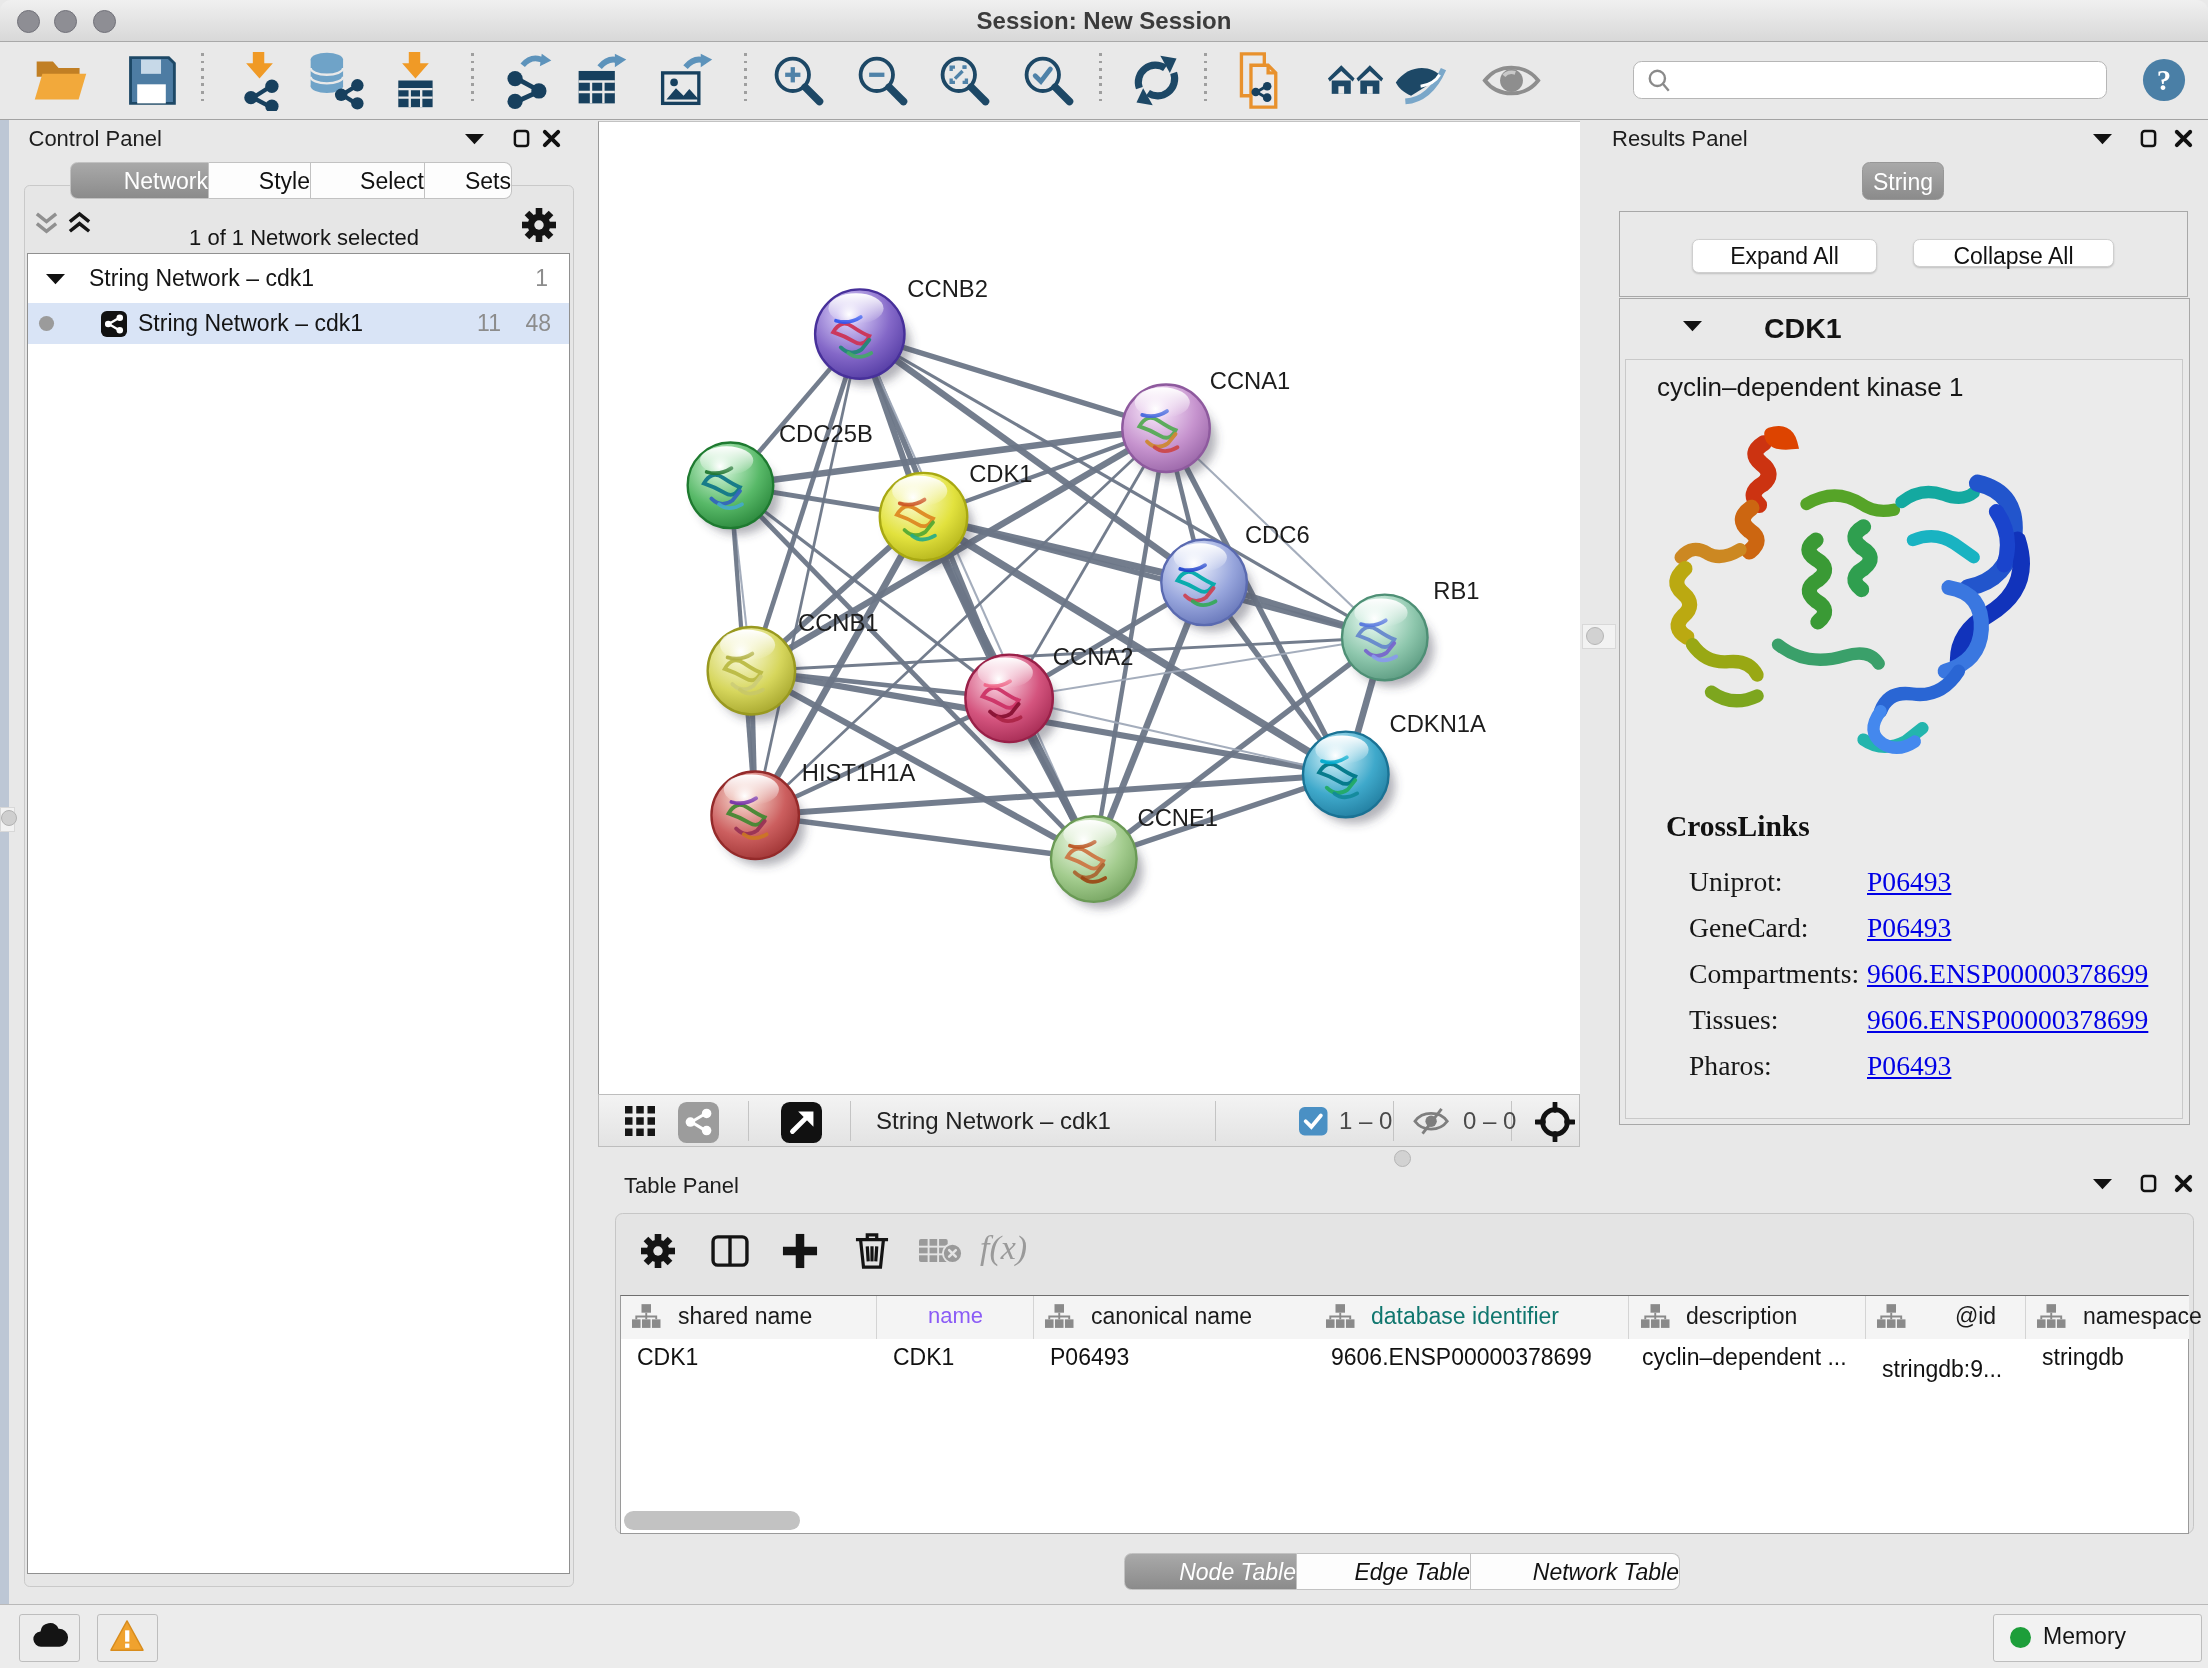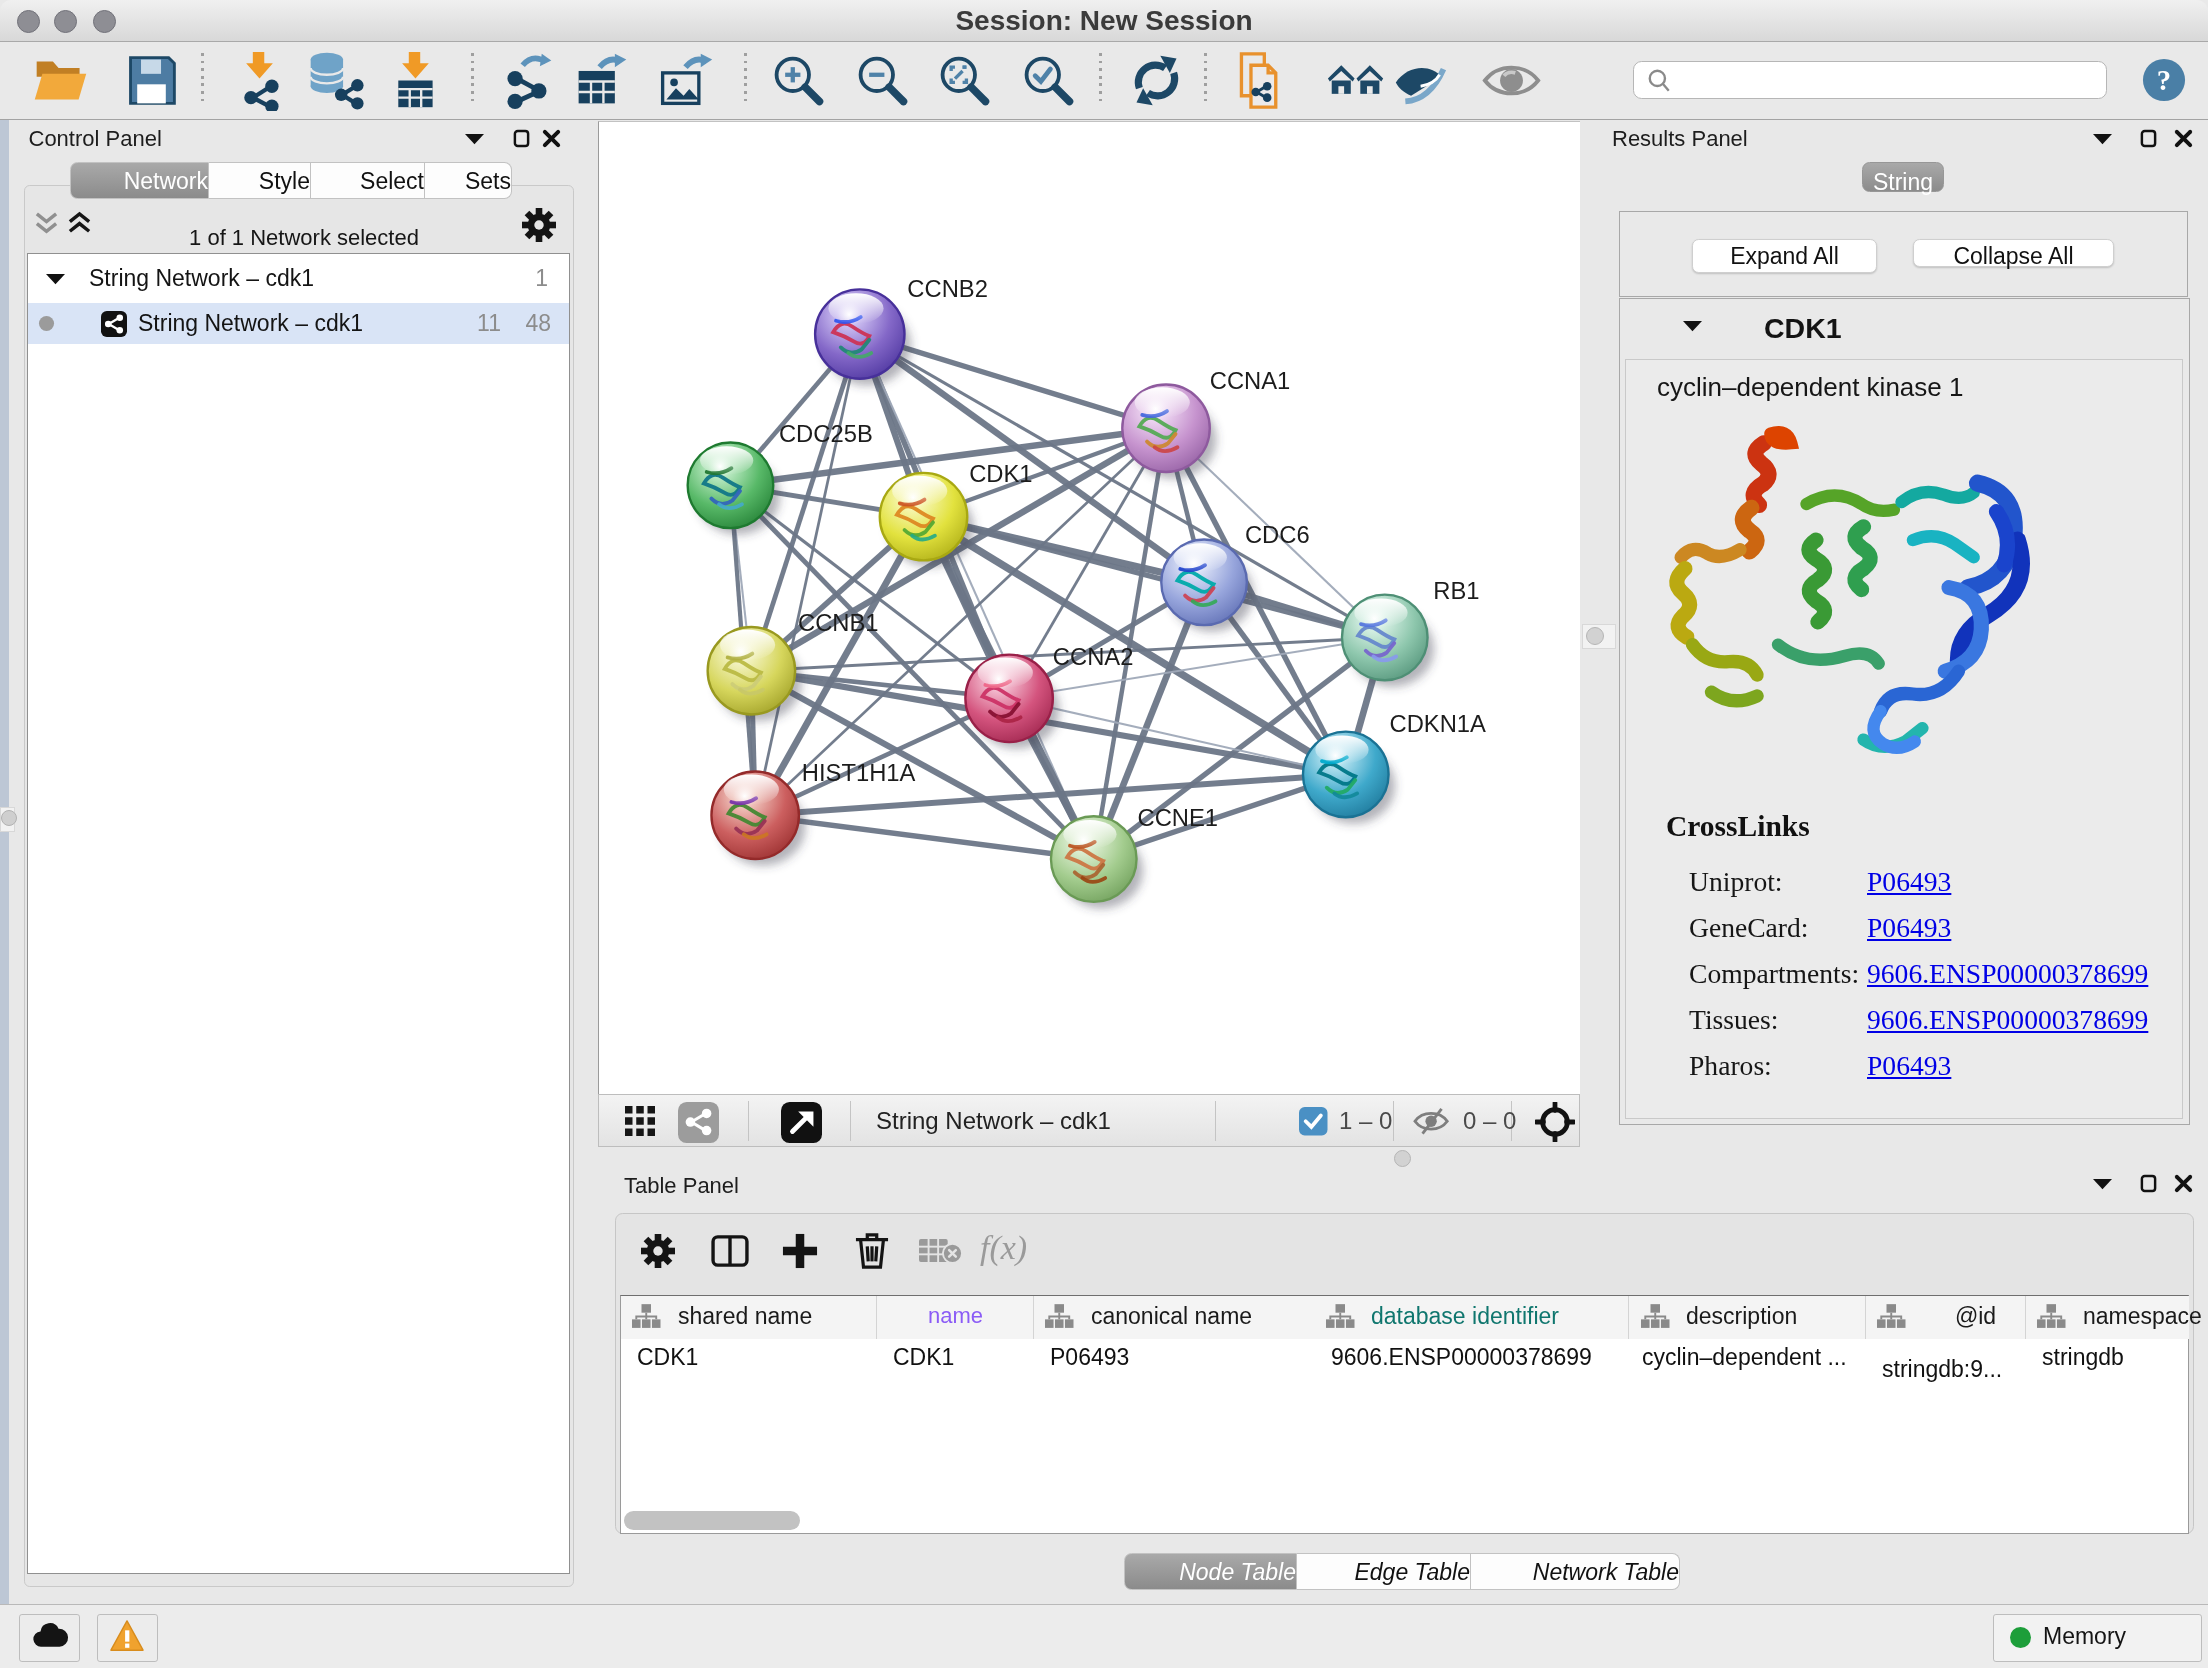--- a/index.html
+++ b/index.html
@@ -4,21 +4,21 @@
 <style>
   html,body{margin:0;padding:0;width:2208px;height:1668px;overflow:hidden;
     font-family:"Liberation Sans", sans-serif;background:#e9e9e9;}
   .abs{position:absolute;}
   #titlebar{position:absolute;left:0;top:0;width:2208px;height:41px;
     background:linear-gradient(#f0f0f0,#d8d8d8);border-bottom:1px solid #a9a9a9;
     border-radius:11.4px 11.4px 0 0;}
   .tl{position:absolute;top:9.5px;width:23px;height:23px;border-radius:50%;
     background:#8e8e94;border:1.4px solid #72727a;box-sizing:border-box;}
   #title{position:absolute;left:0;top:0;width:2208px;height:24px;line-height:41px;
-    text-align:center;font-size:28px;font-weight:bold;color:#3b3b3b;}
+    text-align:center;font-size:24px;font-weight:bold;color:#3b3b3b;}
   #toolbar{position:absolute;left:0;top:42px;width:2208px;height:77px;
     background:#e9e9e9;border-bottom:1px solid #a3a3a3;}
   .vdots{position:absolute;top:11.4px;height:53px;width:2.9px;
     background:repeating-linear-gradient(#9f9f9f 0 2.9px, rgba(0,0,0,0) 2.9px 7.6px);}
   #main{position:absolute;left:0;top:120px;width:2208px;height:1484px;background:#e8e8e8;}
   #leftstrip{position:absolute;left:0;top:120px;width:8.6px;height:1484px;background:#bdc7d5;}
   .ptitle{font-size:22px;color:#1d1d1d;}
   
   .tabrow{position:absolute;display:flex;height:37px;}
   .tab{height:37px;line-height:37px;text-align:right;font-size:23px;color:#111;
@@ -619,21 +619,21 @@
   </svg>
 <svg class="abs" style="left:2140px;top:129px;" width="17" height="19" viewBox="0 0 18 20">
     <rect x="2" y="2" width="14" height="16" rx="3" fill="none" stroke="#111" stroke-width="2.6"></rect>
   </svg>
 <svg class="abs" style="left:2174px;top:129px;" width="19" height="19" viewBox="0 0 20 20">
     <g stroke="#111" stroke-width="4.2" stroke-linecap="round">
       <line x1="3" y1="3" x2="17" y2="17"></line>
       <line x1="17" y1="3" x2="3" y2="17"></line>
     </g>
   </svg>
-<div class="abs" style="left:1862px;top:162px;width:82px;height:30px;border-radius:7.6px;
+<div class="abs" style="left:1862px;top:162px;width:82px;height:38px;border-radius:7.6px;
   background:linear-gradient(#a9a9a9,#8b8b8b);color:#fff;font-size:23px;text-align:center;line-height:38px;
   border:1px solid #979797;box-sizing:border-box;">String</div>
 <div class="rbox" style="left:1619px;top:211px;width:569px;height:86px;"></div>
 <div class="btn" style="left:1692px;top:239px;width:185px;height:34px;line-height:32px;">Expand All</div>
 <div class="btn" style="left:1913px;top:239px;width:201px;height:28px;line-height:32px;">Collapse All</div>
 <div class="rbox" style="left:1619px;top:298px;width:571px;height:827px;"></div>
 <div class="abs" style="left:1623px;top:302px;width:563px;height:49px;background:#e9e9e9;"></div>
 <svg class="abs" style="left:1682px;top:319px;" width="21" height="13.3" viewBox="0 0 22 14">
     <path d="M1 2 h20 L11 13 z" fill="#111"></path>
   </svg>

